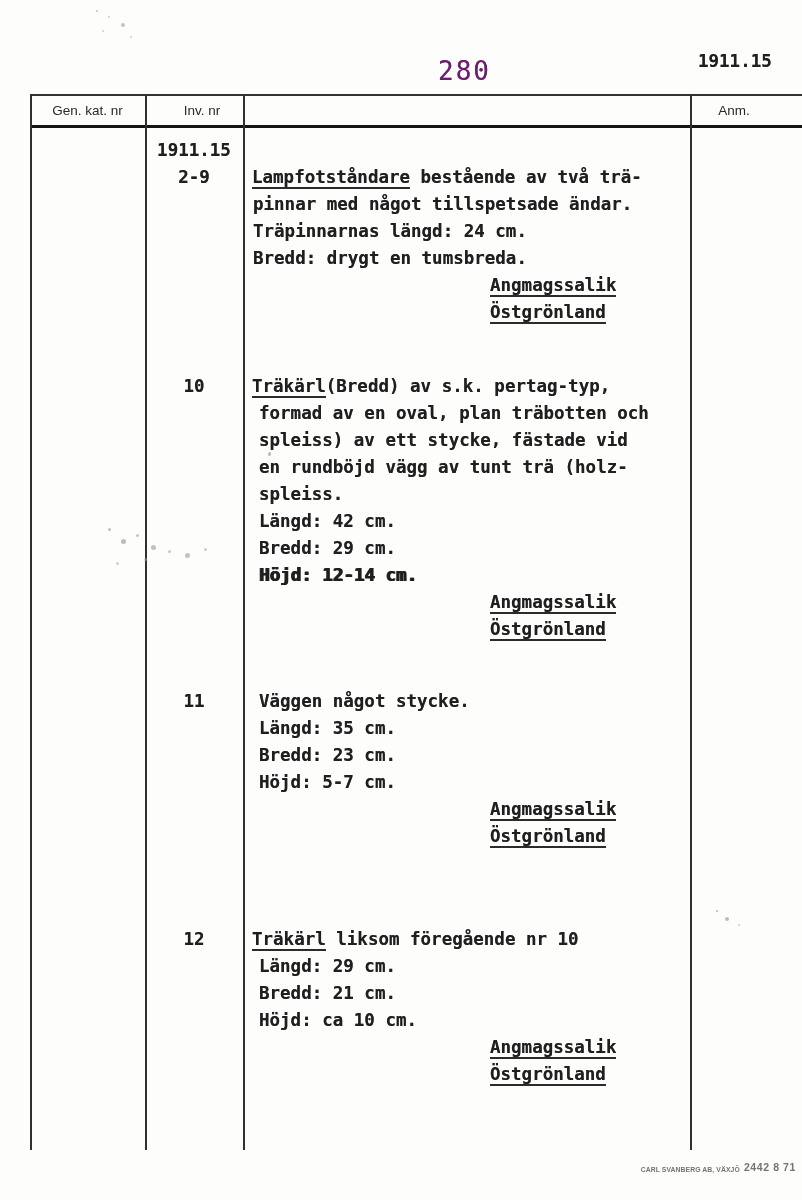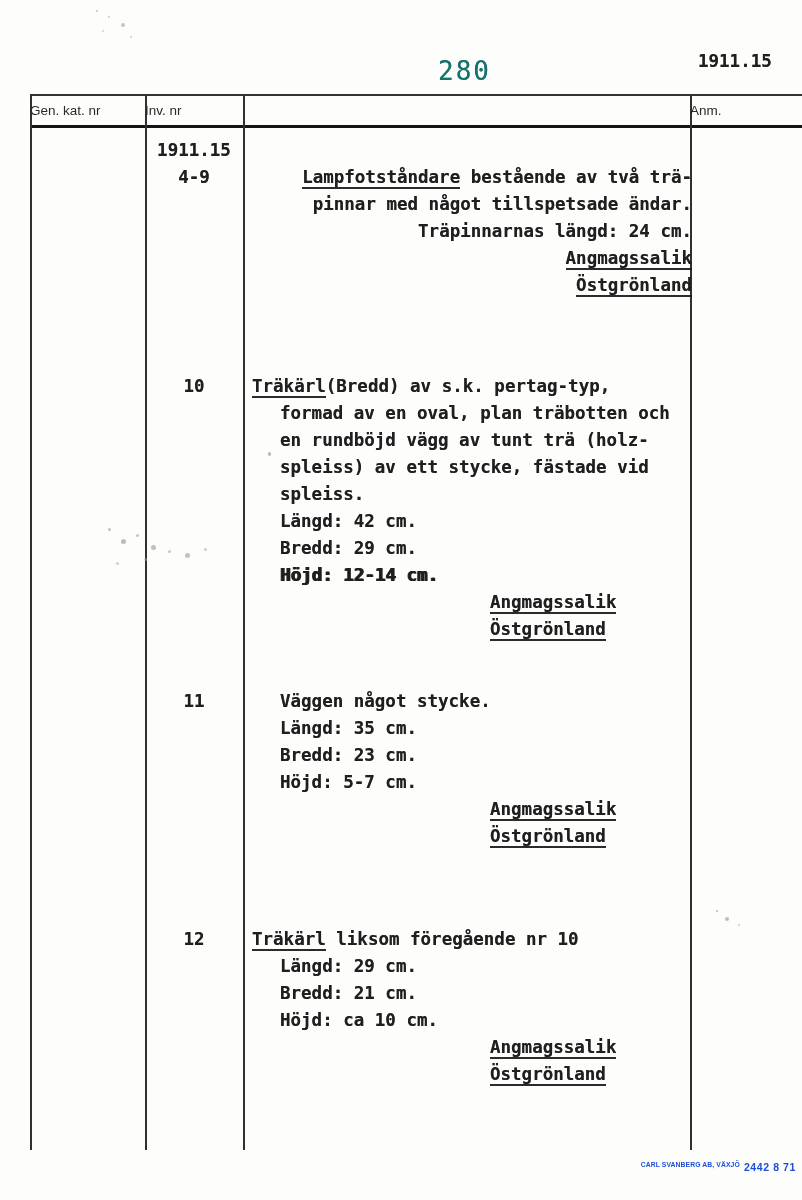--- a/index.html
+++ b/index.html
@@ -26,54 +26,54 @@
   .rule { position:absolute; background:#262626; }
   .hline-top  { left:30px; top:94px;  width:772px; height:2px; background:#343434; }
   .hline-sep  { left:30px; top:125px; width:772px; height:3px; background:#141414; }
   .vline { position:absolute; top:94px; width:2px; height:1056px; background:#303030; }
   .v1 { left:30px; }  .v2 { left:145px; } .v3 { left:243px; } .v4 { left:690px; }
   
   .hdr {
     position:absolute; top:103px;
     font-family:"Liberation Sans", sans-serif;
     font-size:13.5px; color:#2a2a2a;
-    text-align:left;
+    text-align:center;
   }
   .hdr-gen { left:30px;  width:115px; }
   .hdr-inv { left:145px; width:114px;  }
   .hdr-anm { left:690px; width:88px; }
   
   .page-number {
     position:absolute; left:438px; top:56px;
     font-size:26px; font-weight:400; letter-spacing:2px;
-    color:#0f766e; text-shadow:0 0 .5px rgba(40,40,40,.6);
+    color:#701a75; text-shadow:0 0 .5px rgba(40,40,40,.6);
   }
   .ref-number {
     position:absolute; left:698px; top:51px;
     font-size:17.5px; font-weight:700; color:#1f1f1f;
     text-shadow:0 0 .5px rgba(30,30,30,.65);
   }
   
   .entry { position:absolute; left:0; width:802px; }
   .entry .inv { position:absolute; left:145px; top:0; width:98px; text-align:center; }
   .entry .body { position:absolute; left:252px; top:0; width:440px; }
-  .cont { margin-left:28px; }
+  .cont { margin-left:7px; }
   .e1 .cont { margin-left:1px; }
-  .e1 .body { padding-top:27px;text-align:right; }
+  .e1 .body { padding-top:27px; }
   .sig { margin-left:238px; }
   .smeared { text-shadow:.9px 0 0 currentColor, -.4px 0 0 rgba(30,30,30,.8); }
   .e1 { top:137px; }
   .e2 { top:373px; }
   .e3 { top:688px; }
   .e4 { top:926px; }
   
   .printer-mark {
     position:absolute; top:1161px; right:6px;
-    display:flex; align-items:flex-start; gap:4px;
-    font-family:"Liberation Sans", sans-serif; color:#1d4ed8;
+    display:flex; align-items:flex-end; gap:4px;
+    font-family:"Liberation Sans", sans-serif; color:#737373;
   }
   .pm-co   { font-size:6.8px; font-weight:700; letter-spacing:.1px; }
   .pm-code { font-size:10.5px; font-weight:700; letter-spacing:.6px; }
   
   .speckle { position:absolute; pointer-events:none; border-radius:50%; }
   .sp-a { left:96px; top:10px; width:2px; height:2px; background:#9a9a9a; opacity:.6;
           box-shadow:12px 6px 0 #a8a8a8, 26px 14px 0 1px #9f9f9f, 34px 26px 0 #b0b0b0, 6px 20px 0 #b5b5b5; }
   .sp-b { left:108px; top:528px; width:3px; height:3px; background:#8d8d8d; opacity:.55;
           box-shadow:14px 12px 0 1px #888, 28px 6px 0 #9a9a9a, 44px 18px 0 1px #909090, 60px 22px 0 #a0a0a0,
                      78px 26px 0 1px #939393, 96px 20px 0 #a5a5a5, 36px 30px 0 #ababab, 8px 34px 0 #b0b0b0; }
@@ -96,40 +96,41 @@
   <div class="vline v3"></div>
   <div class="vline v4"></div>
 
   <div class="hdr hdr-gen">Gen. kat. nr</div>
   <div class="hdr hdr-inv">Inv. nr</div>
   <div class="hdr hdr-anm">Anm.</div>
 
   <div class="entry e1 tw">
     <div class="inv">
       <div class="line">1911.15</div>
-      <div class="line">4-9</div>
+      <div class="line">2-9</div>
     </div>
     <div class="body">
       <div class="line"><span class="u">Lampfotståndare</span><span> bestående av två trä-</span></div>
       <div class="line cont">pinnar med något tillspetsade ändar.</div>
       <div class="line cont">Träpinnarnas längd: 24 cm.</div>
+      <div class="line cont">Bredd: drygt en tumsbreda.</div>
       <div class="line sig"><span class="u">Angmagssalik</span></div>
       <div class="line sig"><span class="u">Östgrönland</span></div>
     </div>
   </div>
 
   <div class="entry e2 tw">
     <div class="inv">
       <div class="line">10</div>
     </div>
     <div class="body">
       <div class="line"><span class="u">Träkärl</span><span>(Bredd) av s.k. pertag-typ,</span></div>
       <div class="line cont">formad av en oval, plan träbotten och</div>
+      <div class="line cont">spleiss) av ett stycke, fästade vid</div>
       <div class="line cont">en rundböjd vägg av tunt trä (holz-</div>
-      <div class="line cont">spleiss) av ett stycke, fästade vid</div>
       <div class="line cont">spleiss.</div>
       <div class="line cont">Längd: 42 cm.</div>
       <div class="line cont">Bredd: 29 cm.</div>
       <div class="line cont smeared">Höjd: 12-14 cm.</div>
       <div class="line sig"><span class="u">Angmagssalik</span></div>
       <div class="line sig"><span class="u">Östgrönland</span></div>
     </div>
   </div>
 
   <div class="entry e3 tw">

